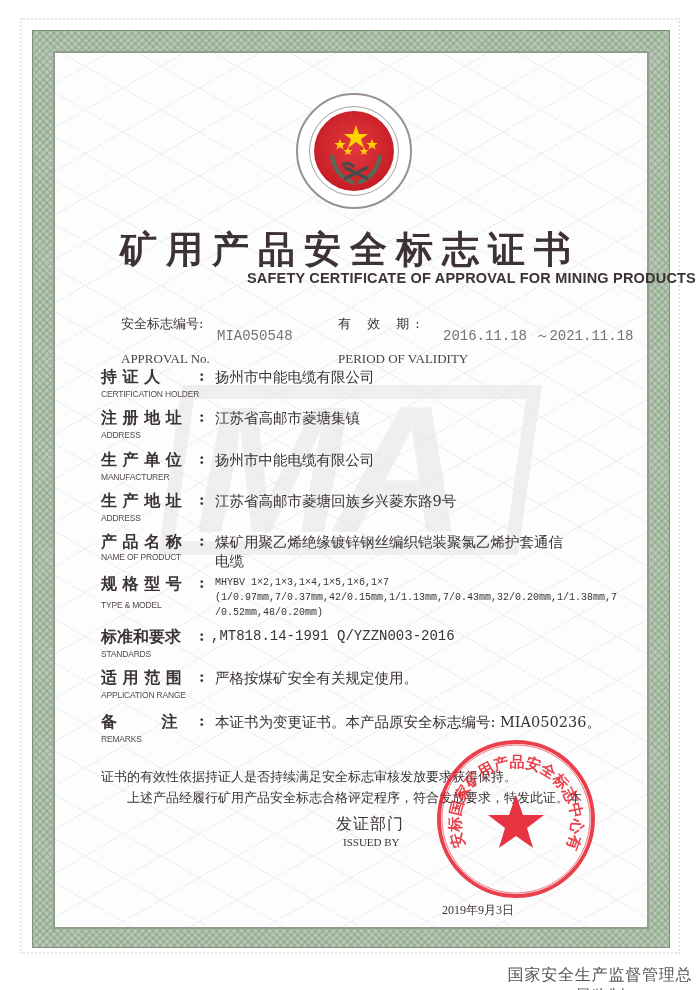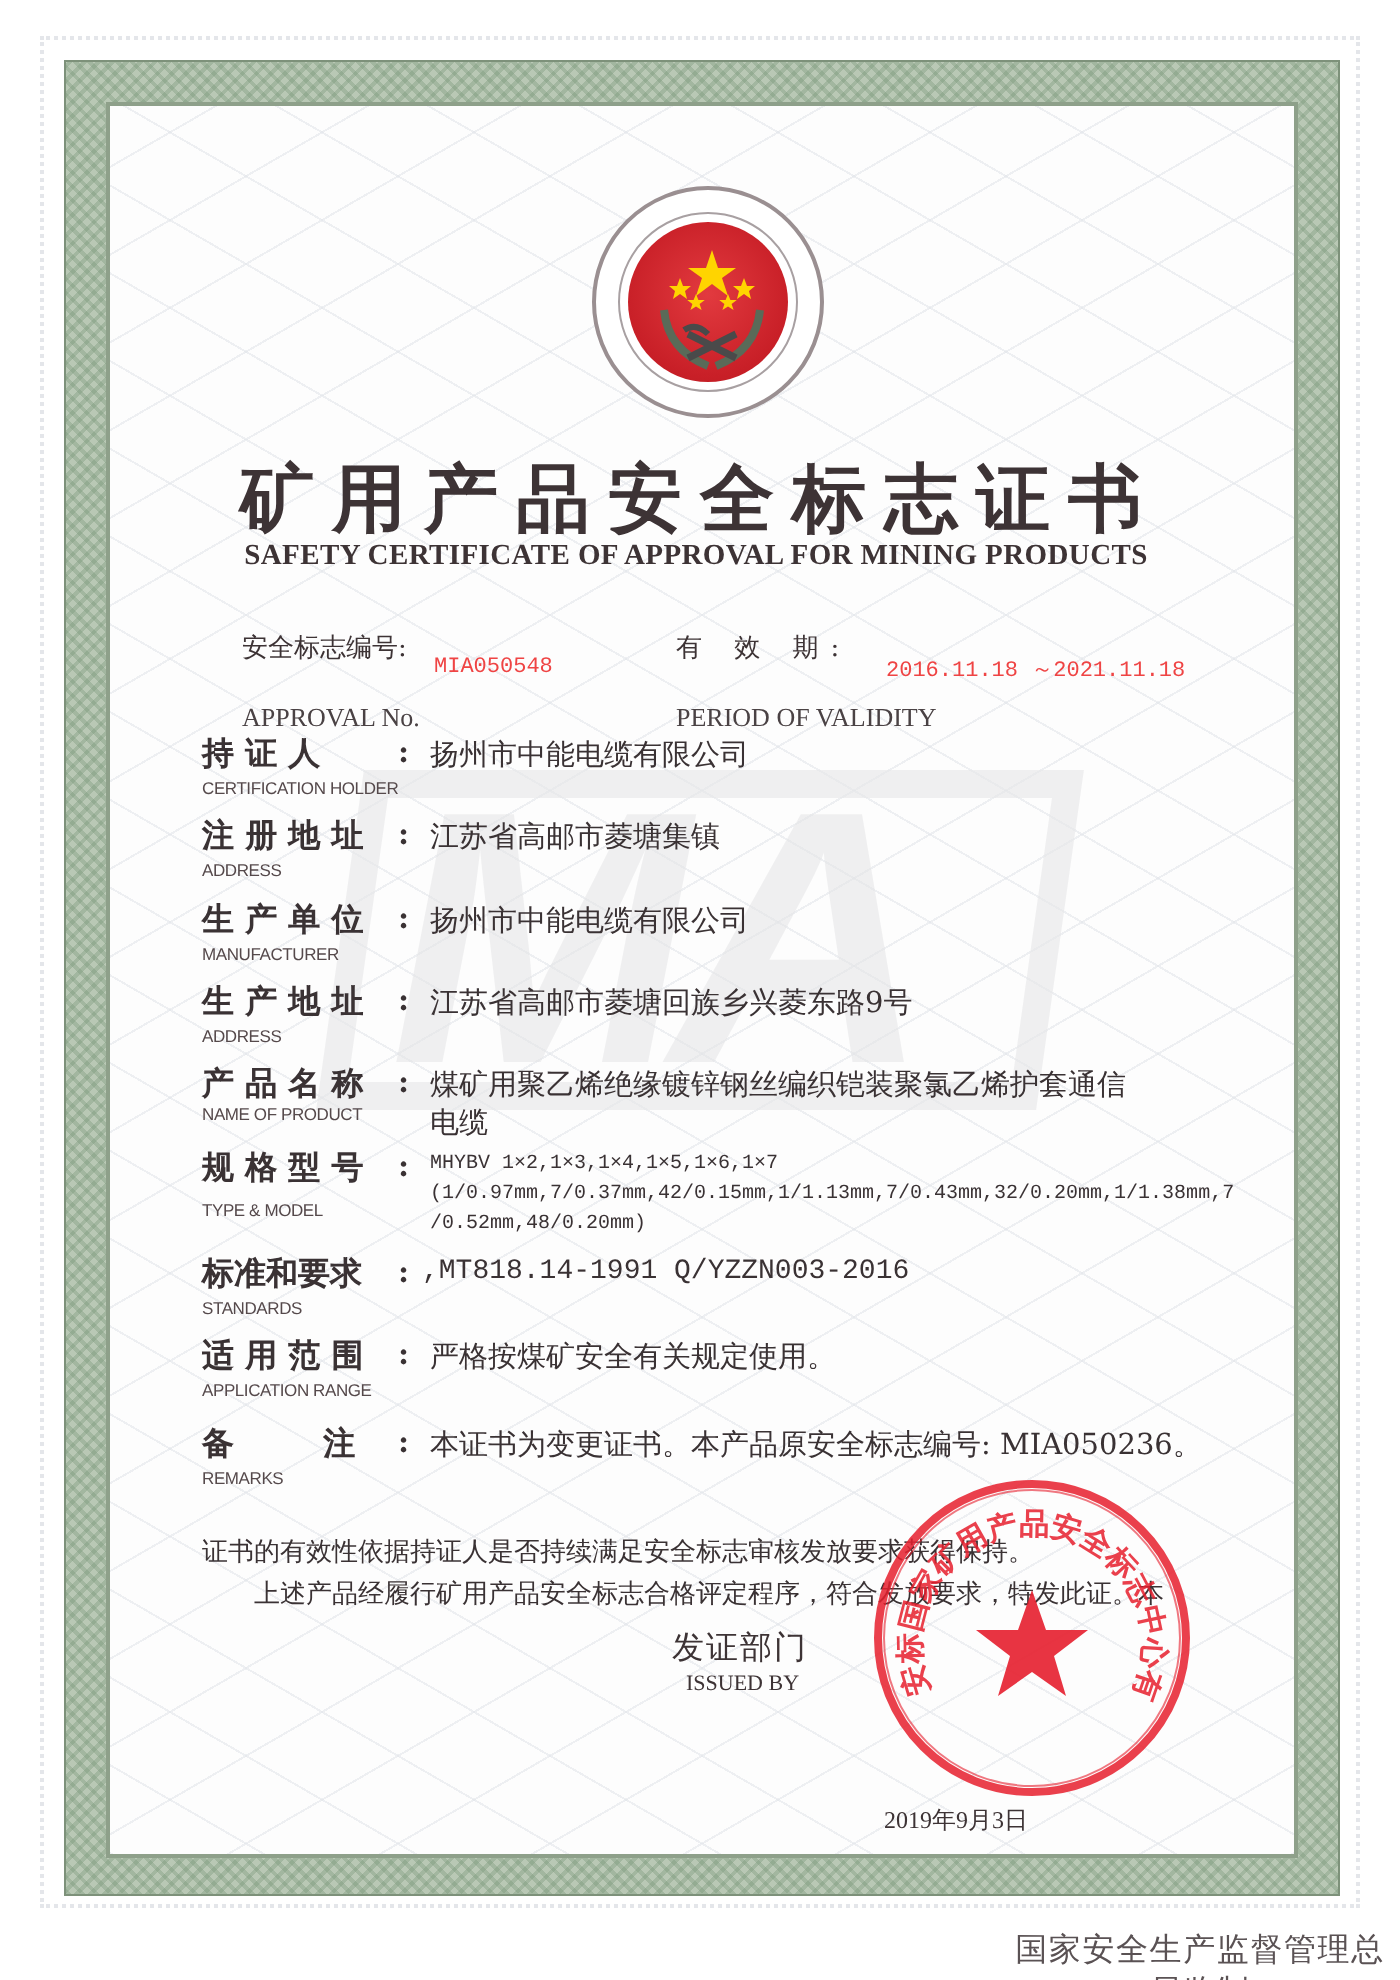--- a/index.html
+++ b/index.html
@@ -27,26 +27,26 @@
   .emblem { position:absolute; left:296px; top:93px; width:116px; height:116px; border-radius:50%;
          background:#ffffff; border:2px solid #9a8f91; box-sizing:border-box; }
   .emblem-ring { position:absolute; left:11px; top:11px; width:90px; height:90px; border-radius:50%;
          border:1px solid #a8a0a2; box-sizing:border-box; }
   .emblem-core { position:absolute; left:16px; top:16px; width:80px; height:80px; border-radius:50%;
          background:radial-gradient(circle at 50% 45%, #e23a3f 0%, #c81f27 70%, #b31c22 100%); }
   .emblem svg { position:absolute; left:0; top:0; }
 
   .title-cn { position:absolute; left:0; width:700px; top:225px; text-align:center;
          font-size:37px; font-weight:bold; letter-spacing:9px; color:#3d3335; font-family:"DejaVu Serif", serif; }
-  .title-en { position:absolute; left:0; width:696px; top:270px; text-align:center;
-         font-size:14.5px; font-weight:bold; color:#3d3335; font-family:Liberation Serif, serif; letter-spacing:0.2px; }
+  .title-en { position:absolute; left:0; width:696px; top:270px; text-align:right;
+         font-size:14.5px; font-weight:bold; color:#3d3335; font-family:Liberation Sans, sans-serif; letter-spacing:0.2px; }
 
   .meta-label-cn { position:absolute; font-size:13px; color:#3d3335; }
   .meta-label-en { position:absolute; font-size:13px; color:#4a4244; font-family:"Liberation Serif", serif;margin-top:16px; }
-  .meta-value { position:absolute; font-size:11px; font-family:"Liberation Mono", monospace; color:#ef4444; }
+  .meta-value { position:absolute; font-size:14px; font-family:"Liberation Mono", monospace; color:#737373; }
 
   .field { position:absolute; left:101px; }
   .field .label-cn { position:absolute; left:0; top:0; font-size:16px; font-weight:bold; color:#3a3234; white-space:nowrap; }
   .field .label-en { position:absolute; left:0; top:22px; font-size:8.5px; color:#55494b; font-family:"Liberation Sans Narrow","Liberation Sans", sans-serif; white-space:nowrap; letter-spacing:-0.2px; }
   .field .colon { position:absolute; left:98px; top:0; font-size:15px; font-weight:bold; }
   .field .value { position:absolute; left:114px; top:1px; font-size:14.5px; color:#3a3234; white-space:nowrap; }
   .field .value.mono { font-family:"Liberation Mono", monospace; font-size:14px; }
   .spec-line { position:absolute; font-family:"Liberation Mono", monospace; font-size:10px; white-space:nowrap; color:#3a3234; }
 
   .statement { position:absolute; left:101px; top:766px; width:520px; font-size:13px; line-height:21px; color:#3a3234; }

